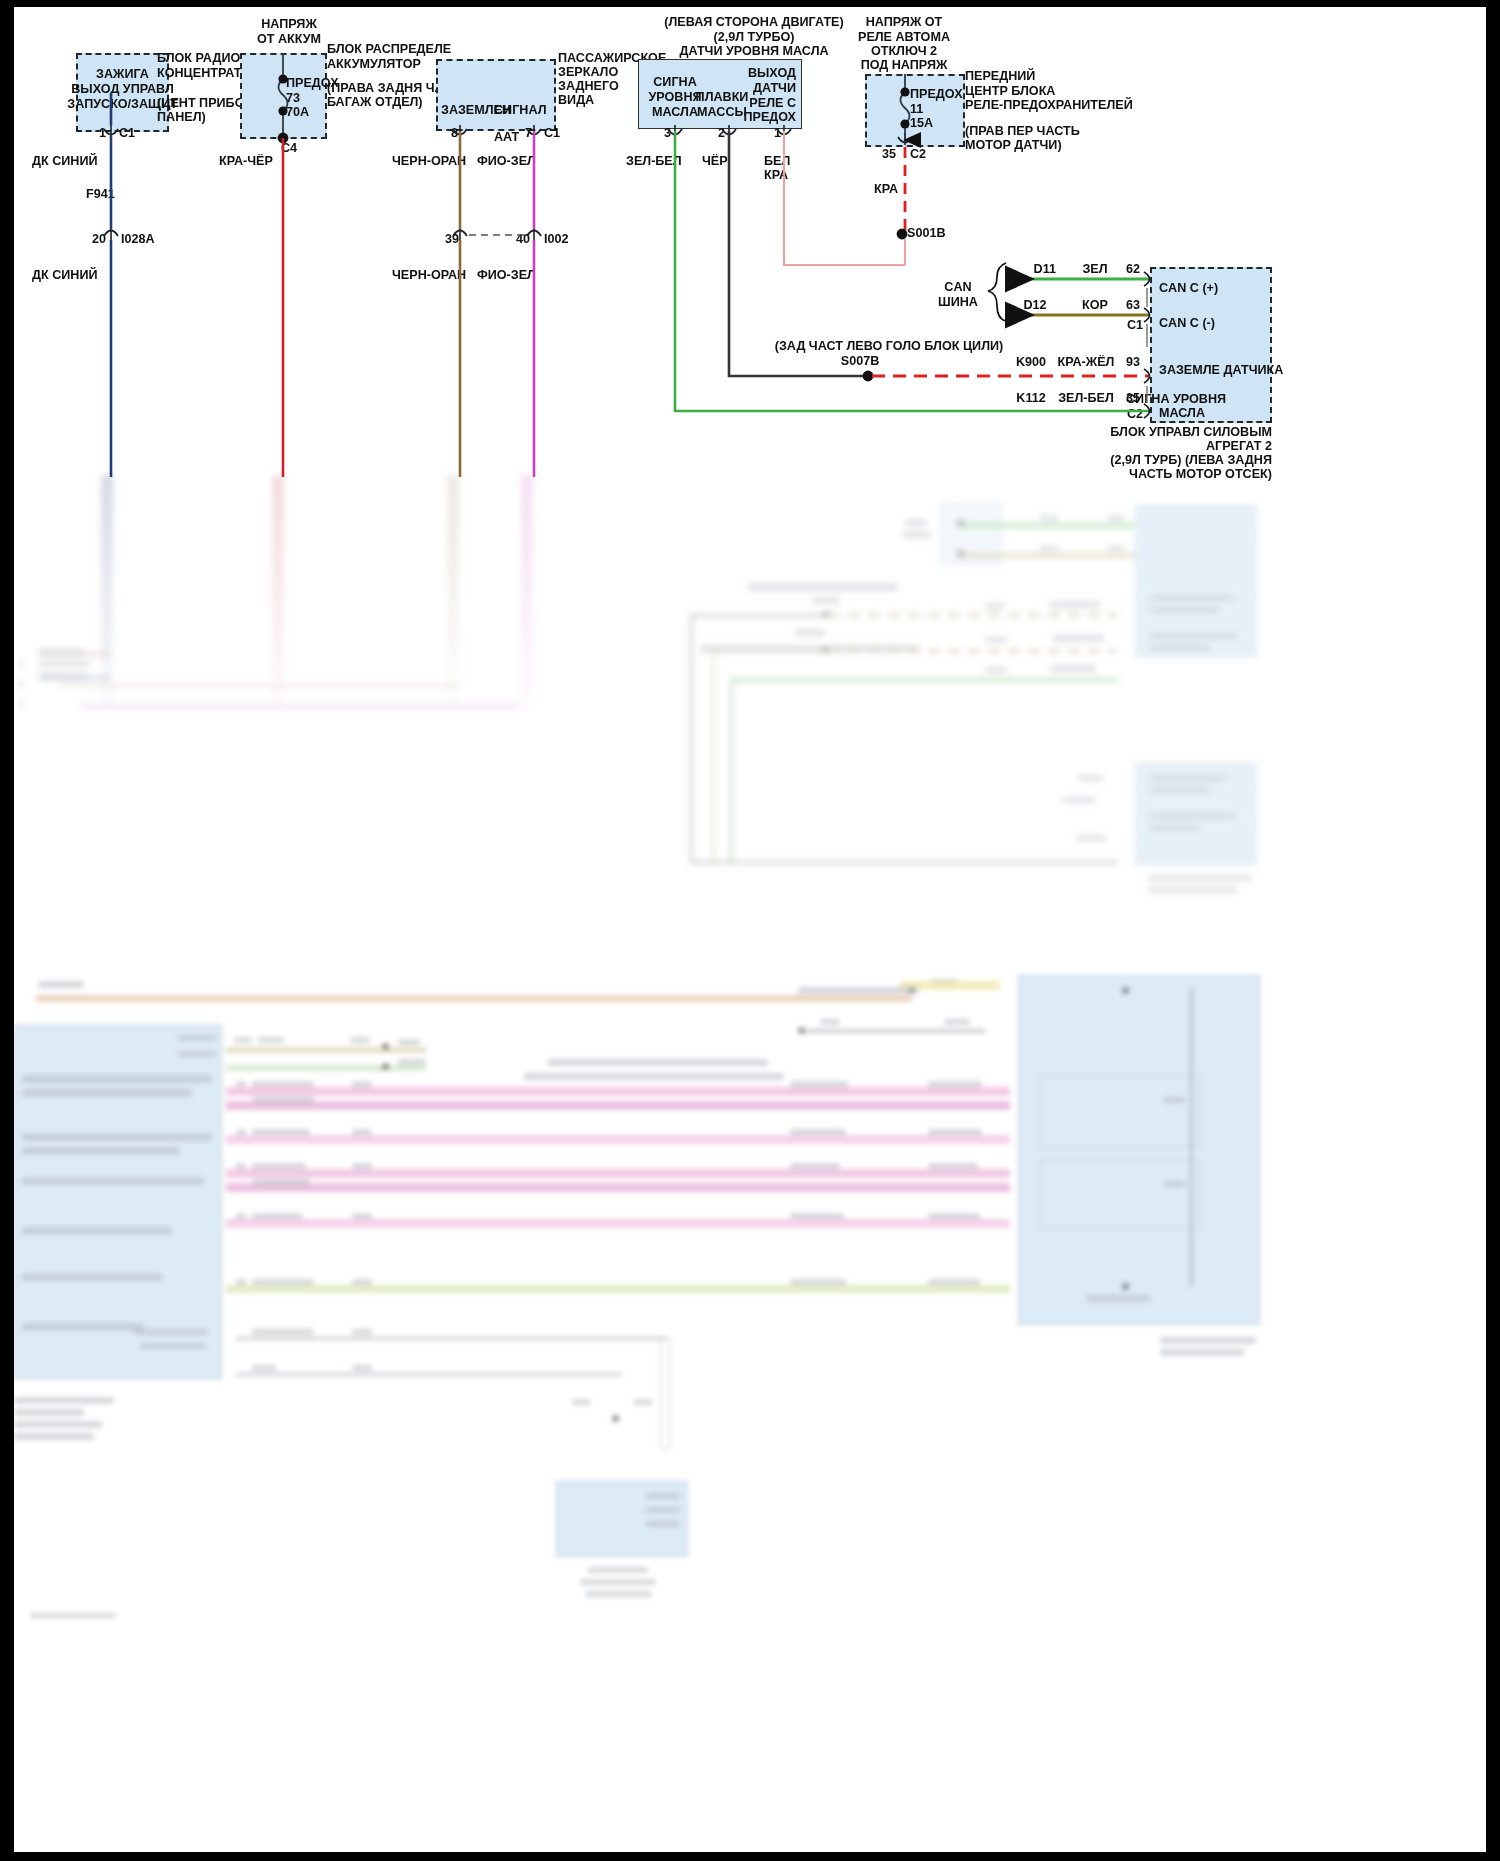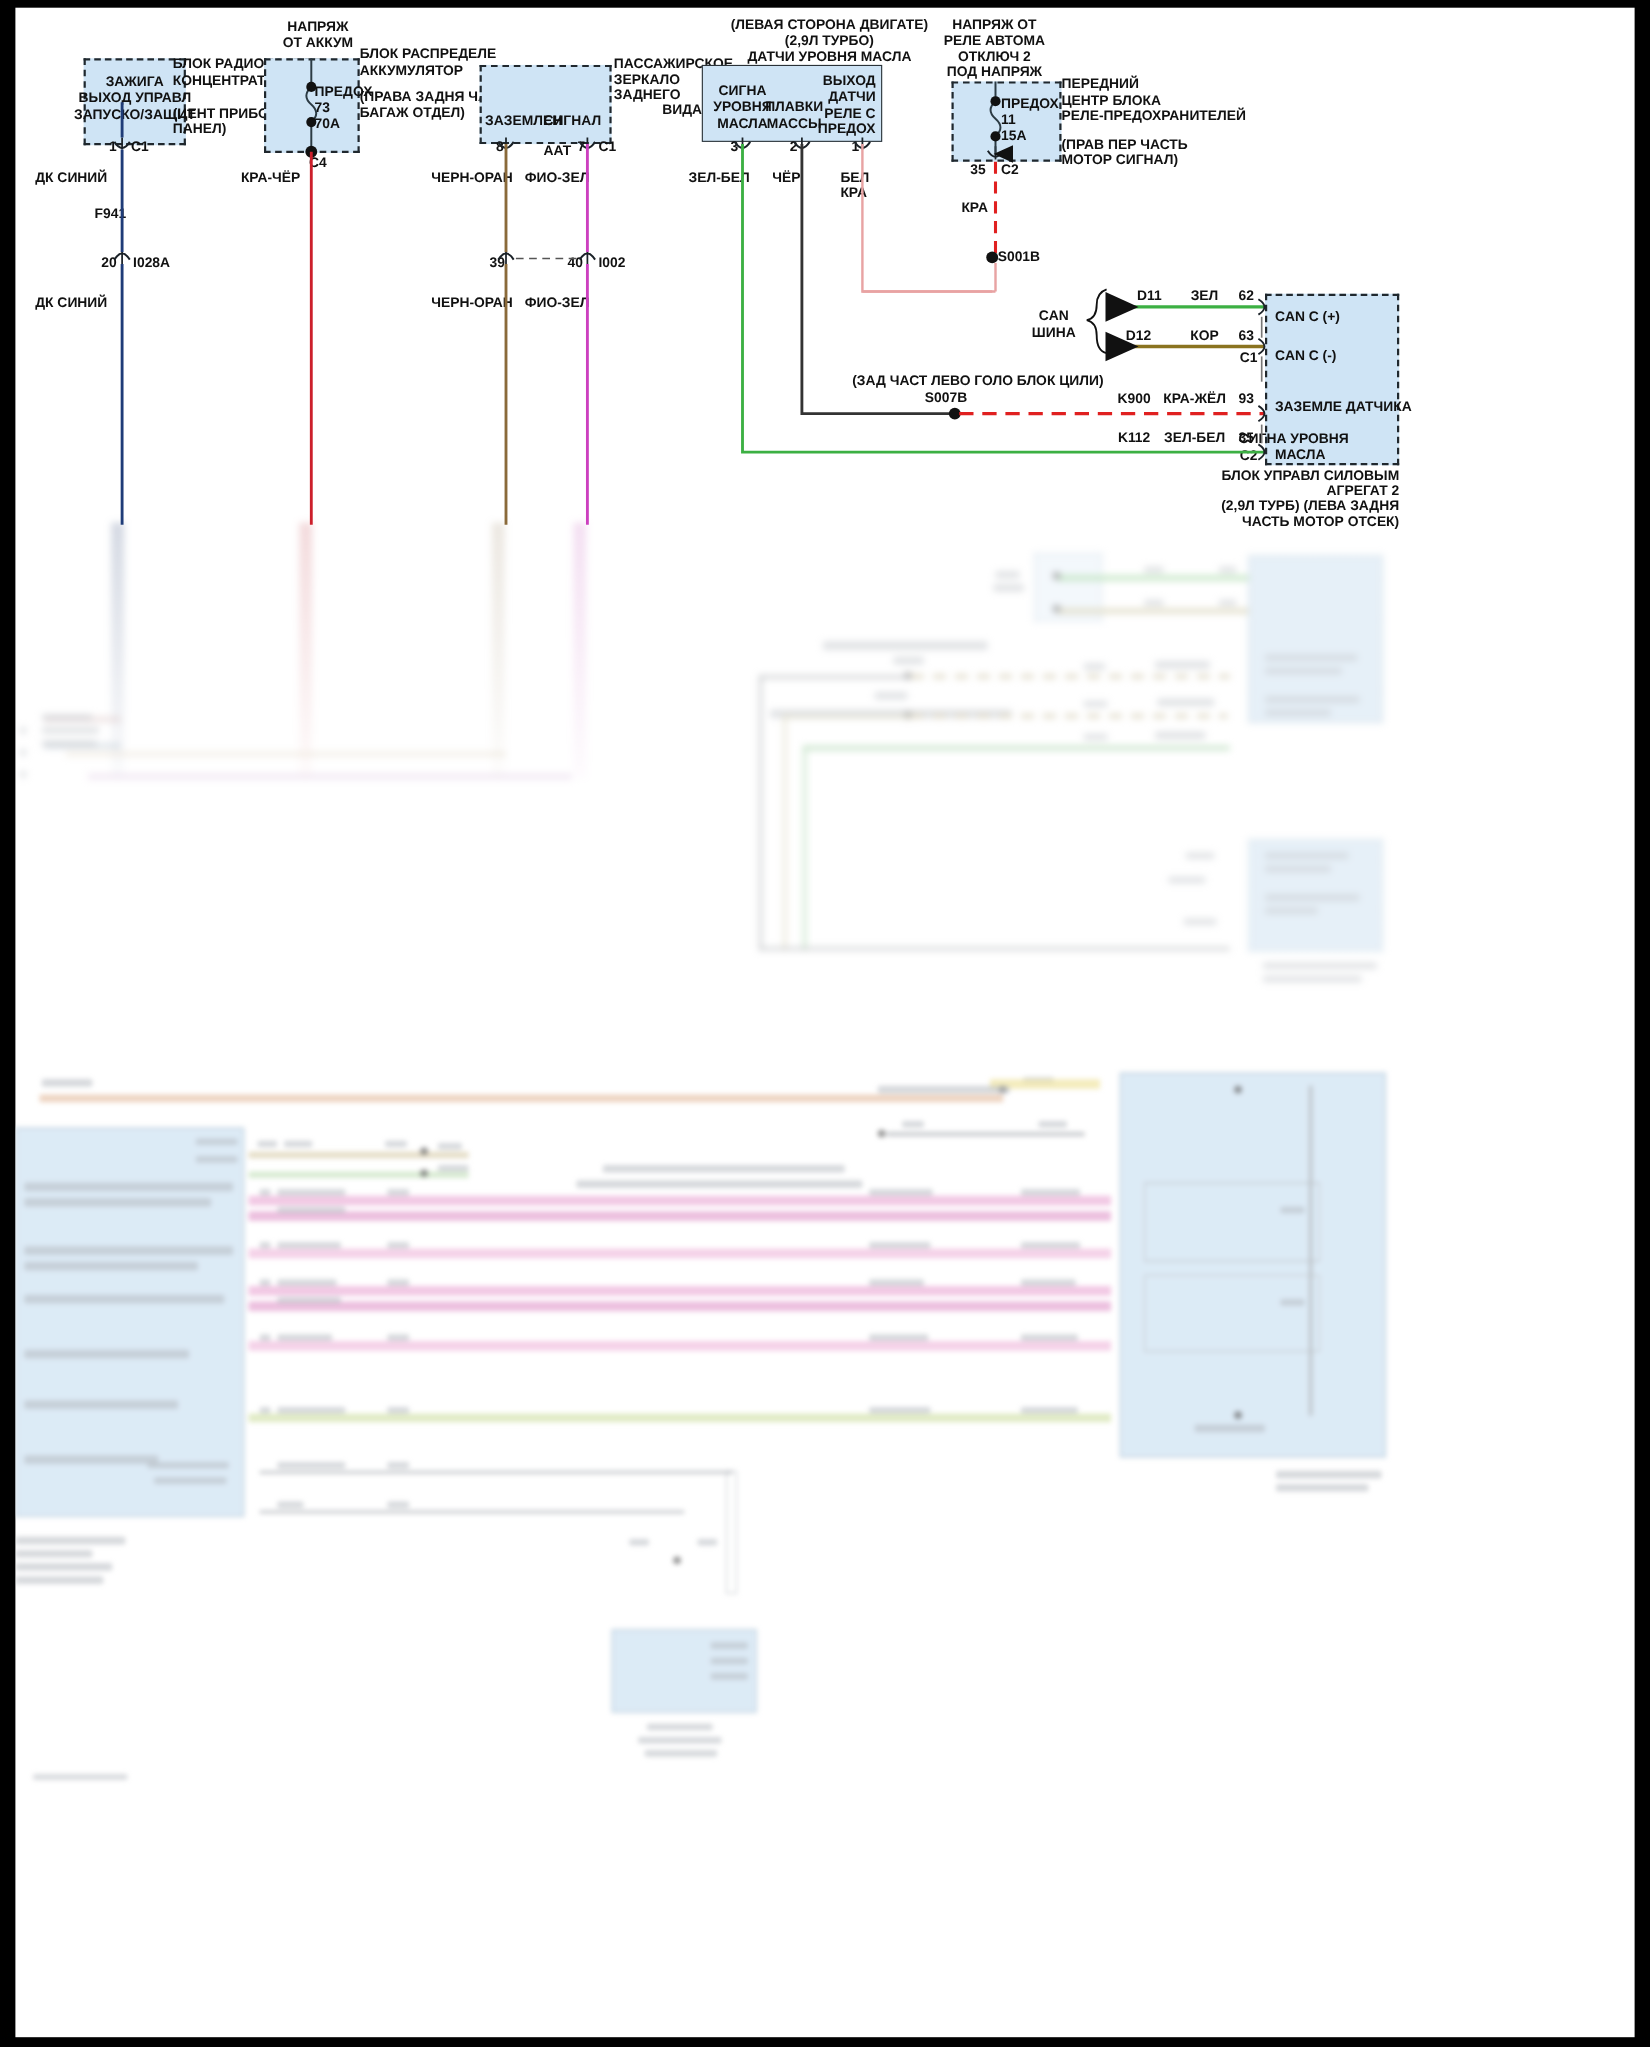--- a/index.html
+++ b/index.html
@@ -250,21 +250,21 @@
       <div class="lbl" style="left:313px;top:74px;">(ПРАВА ЗАДНЯ ЧАСТЬ</div>
       <div class="lbl" style="left:313px;top:88px;">БАГАЖ ОТДЕЛ)</div>
 
       <div class="box" style="left:422px;top:52px;width:120px;height:72px;"></div>
       <div class="lbl" style="left:427px;top:96px;">ЗАЗЕМЛЕН</div>
       <div class="lbl" style="left:480px;top:81px;margin-top:42px;">ААТ</div>
       <div class="lbl" style="left:480px;top:96px;">СИГНАЛ</div>
       <div class="lbl" style="left:544px;top:44px;">ПАССАЖИРСКОЕ</div>
       <div class="lbl" style="left:544px;top:58px;">ЗЕРКАЛО</div>
       <div class="lbl" style="left:544px;top:72px;">ЗАДНЕГО</div>
-      <div class="lbl" style="left:544px;top:86px;margin-left:44px;">ВИДА</div>
+      <div class="lbl" style="left:544px;top:86px;">ВИДА</div>
 
       <div class="lbl c" style="left:595px;top:8px;width:290px;">(ЛЕВАЯ СТОРОНА ДВИГАТЕ)</div>
       <div class="lbl c" style="left:595px;top:23px;width:290px;">(2,9Л ТУРБО)</div>
       <div class="lbl c" style="left:595px;top:37px;width:290px;">ДАТЧИ УРОВНЯ МАСЛА</div>
       <div class="box solid" style="left:624px;top:52px;width:164px;height:70px;"></div>
       <div class="lbl c" style="left:630px;top:68px;width:62px;">СИГНА</div>
       <div class="lbl c" style="left:626px;top:83px;width:70px;">УРОВНЯ</div>
       <div class="lbl c" style="left:630px;top:98px;width:62px;">МАСЛА</div>
       <div class="lbl c" style="left:678px;top:83px;width:60px;">ПЛАВКИ</div>
       <div class="lbl c" style="left:678px;top:98px;width:60px;">МАССЫ</div>
@@ -278,21 +278,21 @@
       <div class="lbl c" style="left:820px;top:37px;width:140px;">ОТКЛЮЧ 2</div>
       <div class="lbl c" style="left:820px;top:51px;width:140px;">ПОД НАПРЯЖ</div>
       <div class="box" style="left:851px;top:67px;width:100px;height:73px;"></div>
       <div class="lbl" style="left:896px;top:80px;">ПРЕДОХ</div>
       <div class="lbl" style="left:896px;top:95px;">11</div>
       <div class="lbl" style="left:896px;top:109px;">15А</div>
       <div class="lbl" style="left:951px;top:62px;">ПЕРЕДНИЙ</div>
       <div class="lbl" style="left:951px;top:77px;">ЦЕНТР БЛОКА</div>
       <div class="lbl" style="left:951px;top:91px;">РЕЛЕ-ПРЕДОХРАНИТЕЛЕЙ</div>
       <div class="lbl" style="left:951px;top:117px;">(ПРАВ ПЕР ЧАСТЬ</div>
-      <div class="lbl" style="left:951px;top:131px;">МОТОР СИГНАЛ)</div>
+      <div class="lbl" style="left:951px;top:131px;">МОТОР ДАТЧИ)</div>
 
       <div class="box" style="left:1136px;top:260px;width:122px;height:156px;"></div>
       <div class="lbl" style="left:1145px;top:274px;">CAN C (+)</div>
       <div class="lbl" style="left:1145px;top:309px;">CAN C (-)</div>
       <div class="lbl" style="left:1145px;top:356px;">ЗАЗЕМЛЕ ДАТЧИКА</div>
       <div class="lbl" style="left:1112px;top:385px;text-align:center;">СИГНА УРОВНЯ</div>
       <div class="lbl" style="left:1145px;top:399px;">МАСЛА</div>
       <div class="lbl r" style="left:1000px;top:418px;width:258px;">БЛОК УПРАВЛ СИЛОВЫМ</div>
       <div class="lbl r" style="left:1000px;top:432px;width:258px;">АГРЕГАТ 2</div>
       <div class="lbl r" style="left:1000px;top:446px;width:258px;">(2,9Л ТУРБ) (ЛЕВА ЗАДНЯ</div>

